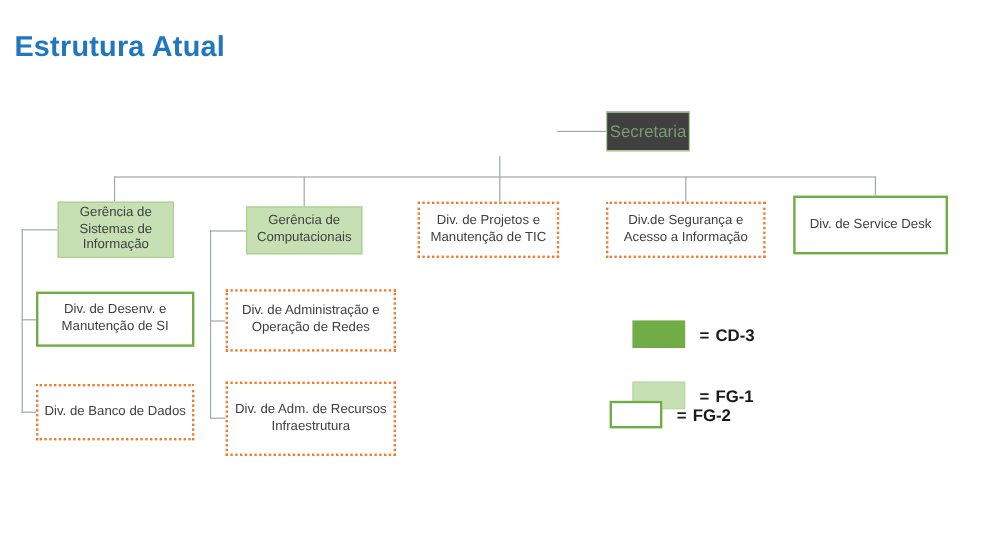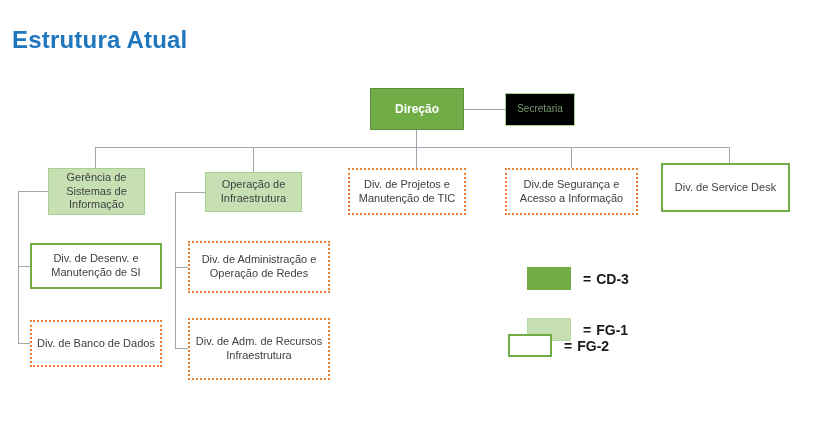--- a/index.html
+++ b/index.html
@@ -18,21 +18,21 @@
   .line{position:absolute;background:#9FA8B0;}
   .node{
     position:absolute;box-sizing:border-box;
     display:flex;align-items:center;justify-content:center;
     text-align:center;padding:2px 3px;
     font-size:11px;line-height:1.25;color:#404040;
     background:#fff;
   }
   .cd3{background:#70AD47;border:1px solid #5a9038;color:#ffffff;font-weight:bold;font-size:12px;}
   .fg1{background:#C6E0B4;border:1px solid #A9D08E;}
-  .fg1-outline{background:#000000;border:1px solid #A9D08E;color:#7A9A72;font-size:10px;}
+  .fg1-outline{background:#404040;border:1px solid #A9D08E;color:#7A9A72;font-size:14px;}
   .fg2{background:#ffffff;border:2px solid #70AD47;}
   .inex{background:#ffffff;border:2px dotted #ED7D31;}
   .legend-row{
     position:absolute;display:flex;align-items:center;
   }
   .sw{display:inline-block;width:44px;height:23px;box-sizing:border-box;margin-right:12px;}
   .sw-cd3{background:#70AD47;}
   .sw-fg1{background:#C6E0B4;border:1px solid #B7D8A5;}
   .sw-fg2{background:#fff;border:2px solid #70AD47;}
   .sw-inex{background:#fff;border:2px dotted #ED7D31;}
@@ -58,25 +58,24 @@
   <div class="line" style="left:18px;top:191px;width:30px;height:1px"></div>
   <div class="line" style="left:18px;top:191px;width:1px;height:153px"></div>
   <div class="line" style="left:18px;top:266px;width:12px;height:1px"></div>
   <div class="line" style="left:18px;top:343px;width:12px;height:1px"></div>
 
   <div class="line" style="left:175px;top:192px;width:30px;height:1px"></div>
   <div class="line" style="left:175px;top:192px;width:1px;height:157px"></div>
   <div class="line" style="left:175px;top:267px;width:13px;height:1px"></div>
   <div class="line" style="left:175px;top:348px;width:13px;height:1px"></div>
 
-  <div class="node cd3" style="left:370px;top:88px;width:94px;height:42px">Direção</div>
   <div class="node fg1-outline" style="left:505px;top:93px;width:70px;height:33px">Secretaria</div>
 
   <div class="node fg1" style="left:48px;top:168px;width:97px;height:47px">Gerência de Sistemas de Informação</div>
-  <div class="node fg1" style="left:205px;top:172px;width:97px;height:40px">Operação de Infraestrutura</div>
+  <div class="node fg1" style="left:205px;top:172px;width:97px;height:40px">Gerência de Computacionais</div>
   <div class="node inex" style="left:348px;top:168px;width:118px;height:47px">Div. de Projetos e Manutenção de TIC</div>
   <div class="node fg2" style="left:661px;top:163px;width:129px;height:49px">Div. de Service Desk</div>
   <div class="node inex" style="left:505px;top:168px;width:133px;height:47px">Div.de Segurança e Acesso a Informação</div>
 
   <div class="node fg2" style="left:30px;top:243px;width:132px;height:46px">Div. de Desenv. e Manutenção de SI</div>
   <div class="node inex" style="left:30px;top:320px;width:132px;height:47px">Div. de Banco de Dados</div>
 
   <div class="node inex" style="left:188px;top:241px;width:142px;height:52px">Div. de Administração e Operação de Redes</div>
   <div class="node inex" style="left:188px;top:318px;width:142px;height:62px">Div. de Adm. de Recursos Infraestrutura</div>
 

